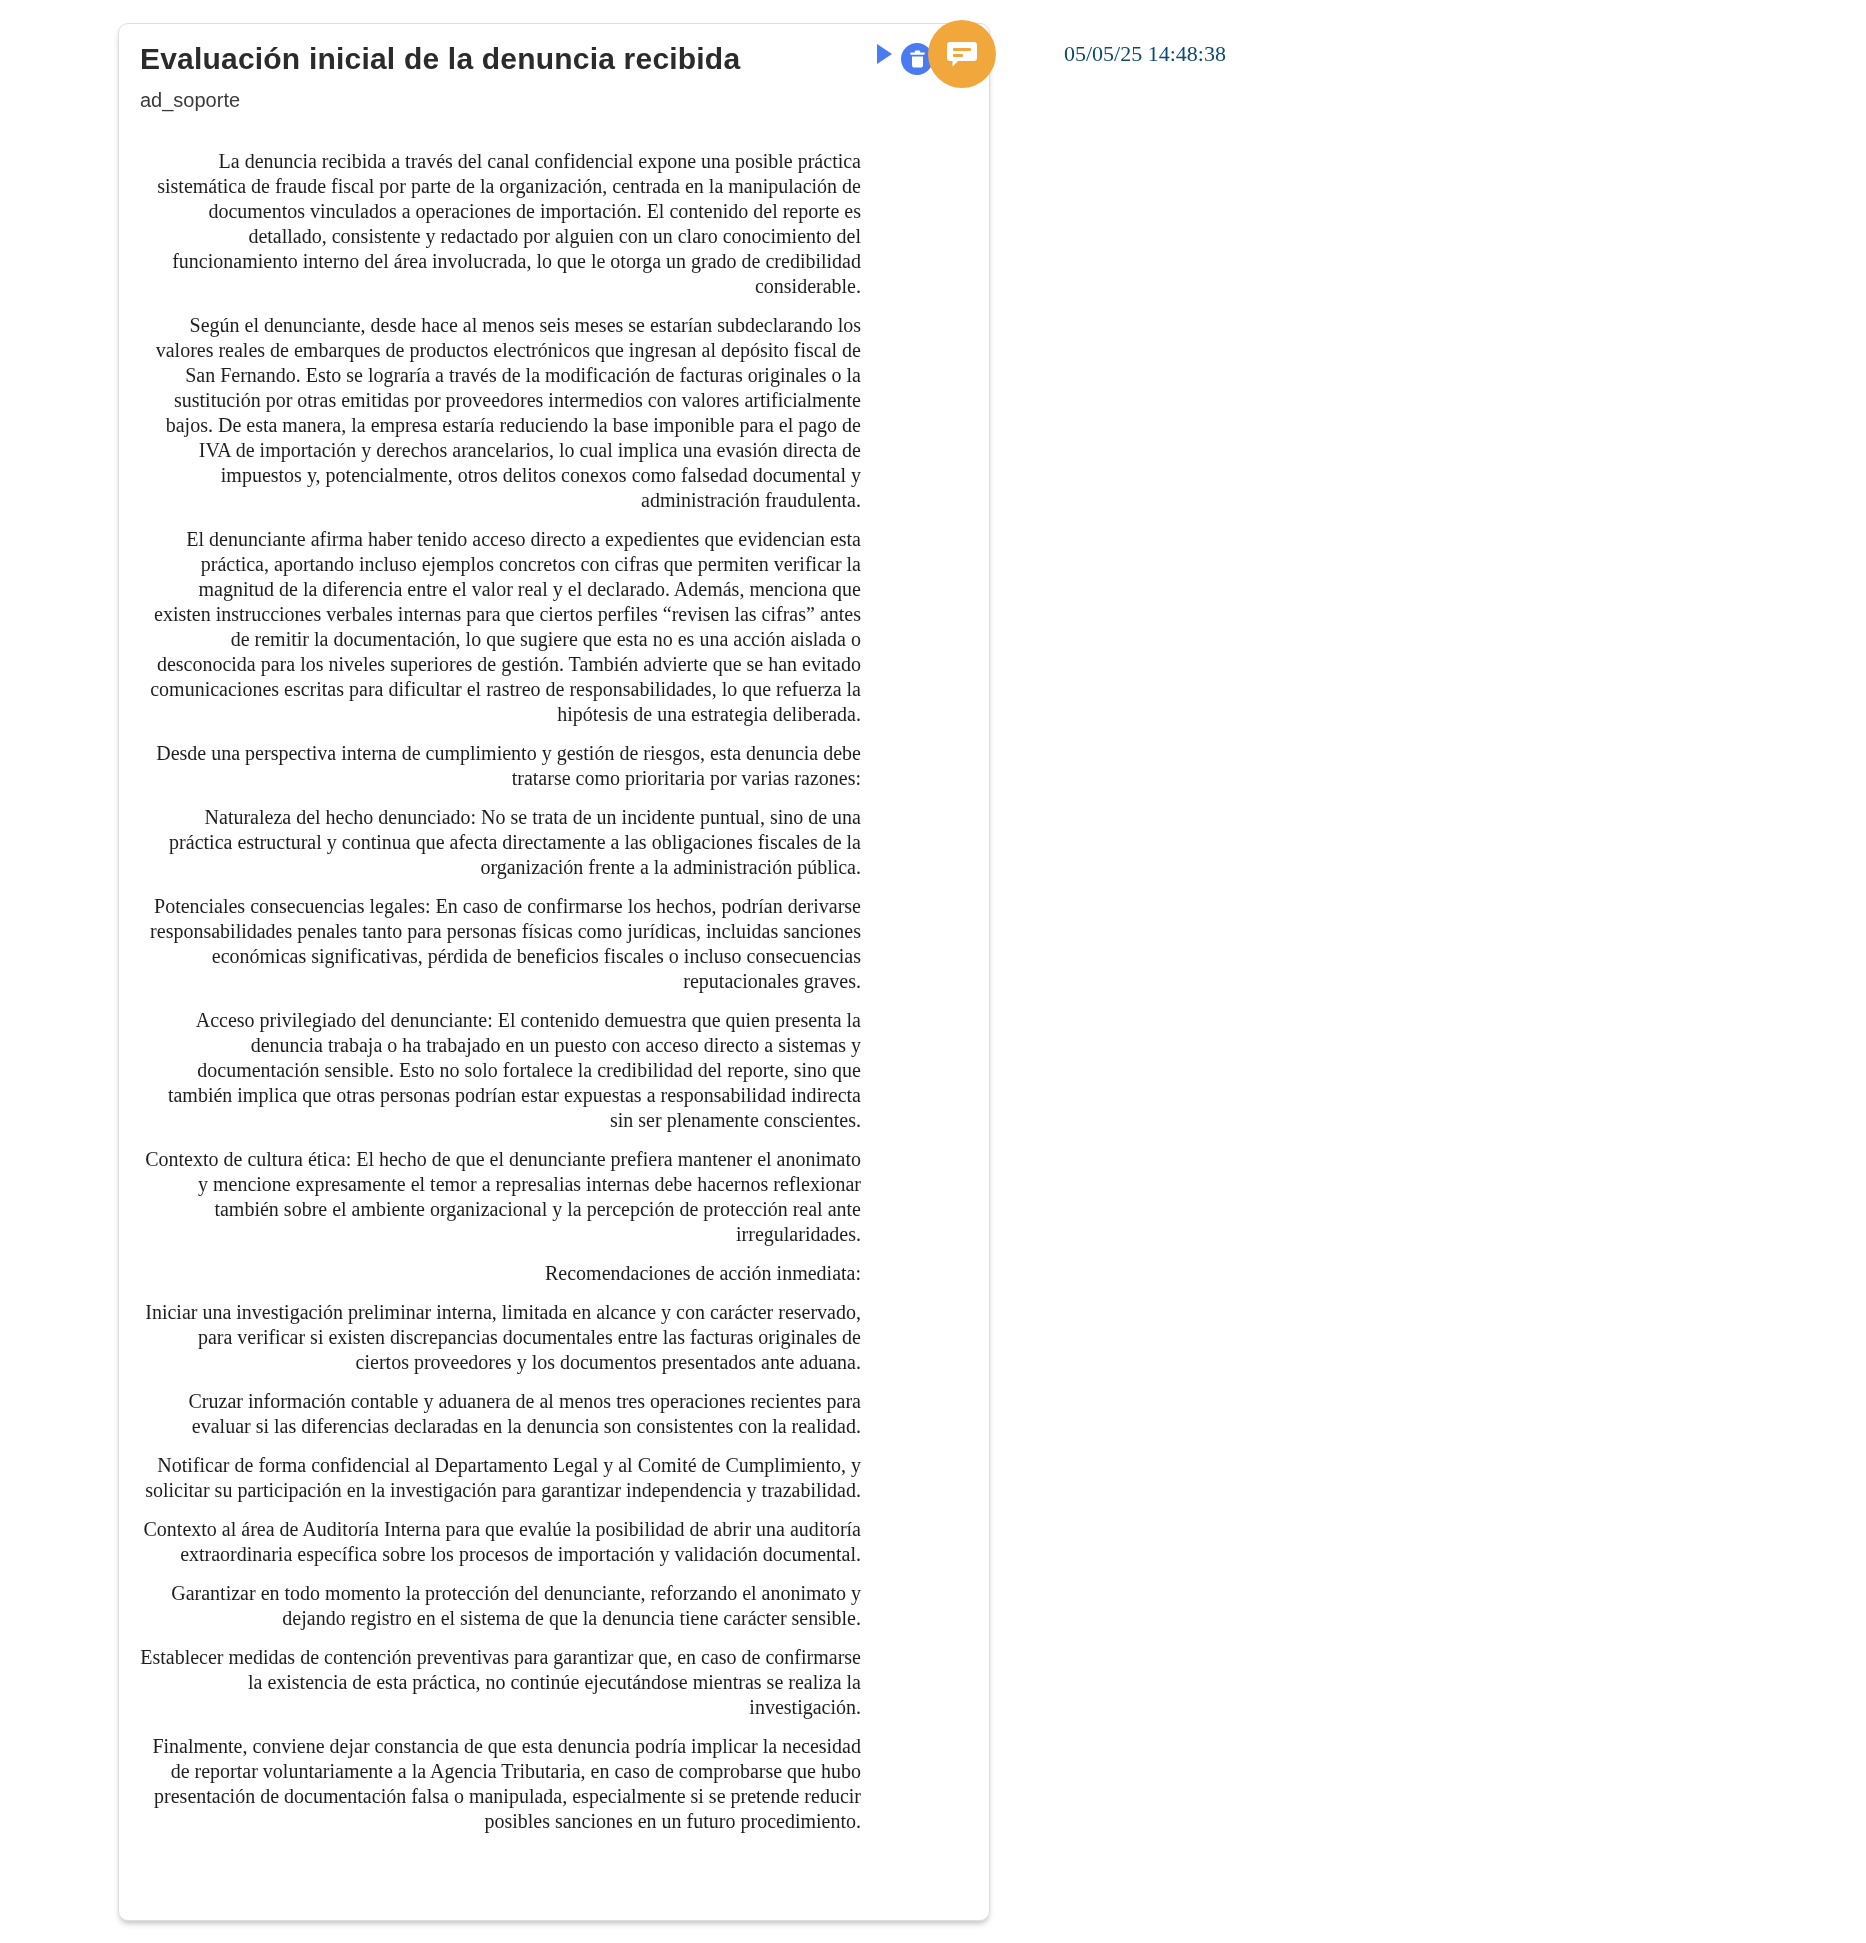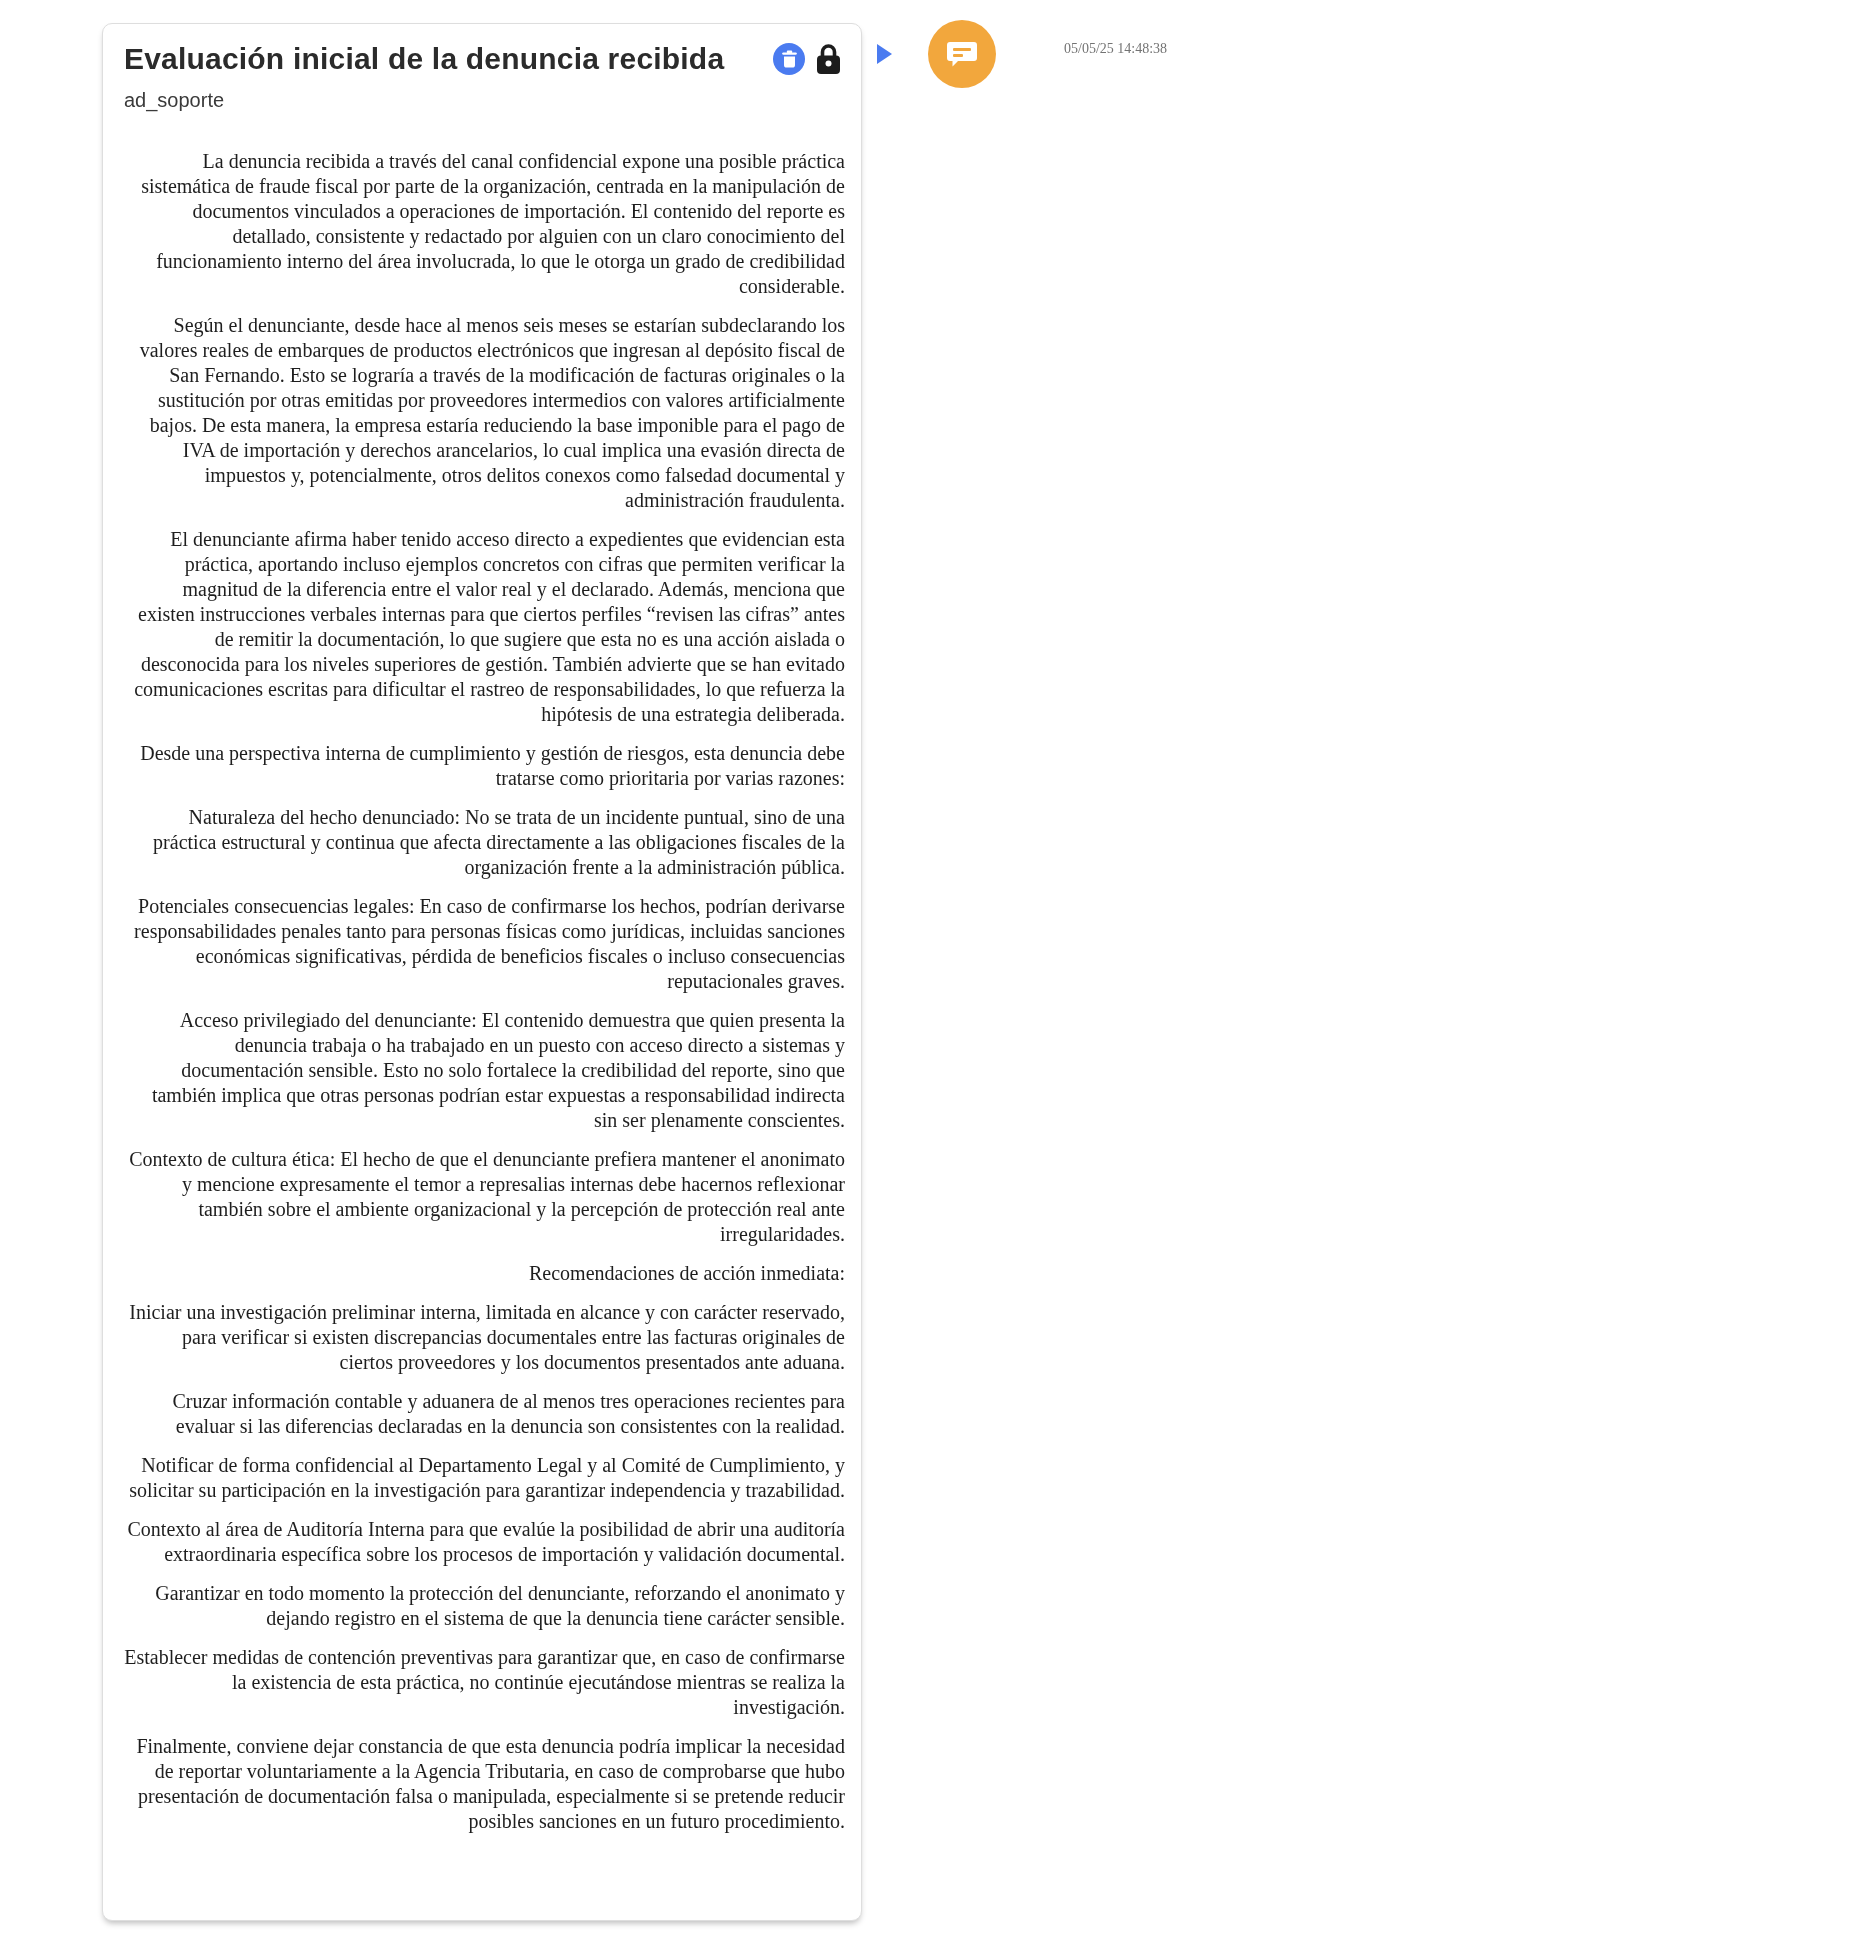--- a/index.html
+++ b/index.html
@@ -1,20 +1,20 @@
 <!DOCTYPE html>
 <html><head>
 <meta charset="utf-8">
 <style>
   html,body{margin:0;padding:0;background:#ffffff;}
   .page{position:relative;width:1866px;height:1943px;background:#ffffff;overflow:hidden;
         font-family:"Liberation Sans",sans-serif;}
 
   
-  .note-card{position:absolute;left:102px;top:23px;width:760px;height:1898px;
+  .note-card{position:absolute;left:118px;top:23px;width:872px;height:1898px;
              box-sizing:border-box;background:#ffffff;border:1px solid #dedede;
              border-radius:10px;box-shadow:0 4px 6px -2px rgba(0,0,0,.28);}
   .card-inner{padding:16px 16px 0 21px;}
   .title-row{display:flex;align-items:center;}
   .note-title{flex:1;font-size:30px;line-height:1.25;font-weight:600;color:#2b2b2b;
               letter-spacing:.2px;}
   .icon-btns{display:flex;align-items:center;gap:10px;padding-right:3px;}
   .delete-btn{width:32px;height:32px;border-radius:50%;background:#4a7bf0;border:none;
               display:flex;align-items:center;justify-content:center;cursor:pointer;flex:0 0 auto;}
   .lock-btn{background:none;border:none;padding:0;cursor:pointer;display:flex;align-items:center;}
@@ -25,21 +25,21 @@
 
   
   .tl-pointer{position:absolute;left:877px;top:44px;width:0;height:0;
               border-left:15px solid #4a7bf0;border-top:10px solid transparent;
               border-bottom:10px solid transparent;}
   .tl-node{position:absolute;left:928px;top:20px;width:68px;height:68px;border-radius:50%;
            background:#f2a73d;display:flex;align-items:center;justify-content:center;
            border:none;cursor:pointer;padding:0;}
   .timestamp{position:absolute;left:1064px;top:41px;
              font-family:"Liberation Serif","DejaVu Serif",serif;
-             font-size:14px;color:#737373;}
+             font-size:22px;color:#0c4a6e;}
 </style>
 </head>
 <body>
 
 <div class="page">
 
   <div class="note-card">
     <div class="card-inner">
       <div class="title-row">
         <div class="note-title">Evaluación inicial de la denuncia recibida</div>

